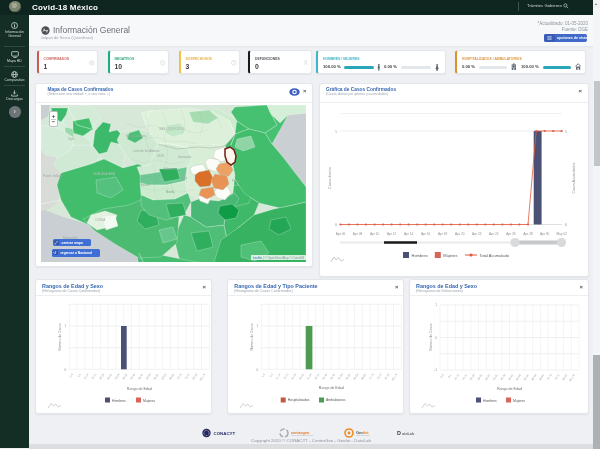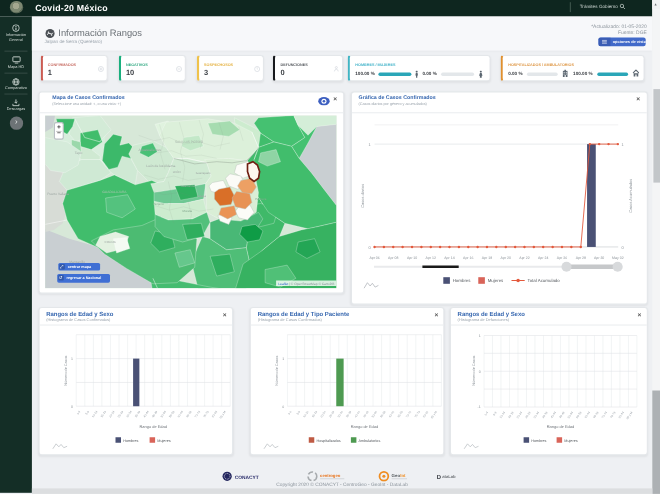--- a/index.html
+++ b/index.html
@@ -9,21 +9,21 @@
   .card { position:absolute; background:#fff; border:1px solid #e4e7ea; border-radius:3px; box-shadow:0 1px 2px rgba(0,0,0,0.06); }
   .ctitle { color:#3868b0; font-weight:bold; font-size:5.2px; }
   .csub { color:#9aa3ac; font-size:3.6px; }
   .closex { position:absolute; color:#555; font-size:6px; font-weight:bold; }
 </style>
 </head>
 <body>
 
 <div class="abs" style="left:0;top:0;width:593px;height:15px;background:#0e261f;"></div>
 <div class="abs" style="left:9px;top:0.5px;width:11.5px;height:11.5px;border-radius:50%;background:radial-gradient(circle at 45% 40%, #a3a78f 0 30%, #7d8872 31% 60%, #606f5c 61% 85%, #4c5c4c 86% 100%);"></div>
-<div class="abs" style="left:32px;top:3px;color:#ffffff;font-size:8px;font-weight:bold;letter-spacing:0.2px;">Covid-20 México</div>
+<div class="abs" style="left:32px;top:3px;color:#ffffff;font-size:8px;font-weight:bold;letter-spacing:0.2px;">Covid-18 México</div>
 <div class="abs" style="left:518px;top:2px;width:1px;height:9px;background:#3d564c;"></div>
 <div class="abs" style="left:527px;top:3px;color:#cfd8d4;font-size:4.2px;">Trámites</div>
 <div class="abs" style="left:544.5px;top:3px;color:#cfd8d4;font-size:4.2px;">Gobierno</div>
 <svg class="abs" style="left:563px;top:2.5px;" width="6" height="6" viewBox="0 0 10 10">
     <circle cx="4" cy="4" r="2.6" fill="none" stroke="#cfd8d4" stroke-width="1.1"></circle>
     <line x1="6" y1="6" x2="8.6" y2="8.6" stroke="#cfd8d4" stroke-width="1.1"></line>
   </svg>
 
 <div class="abs" style="left:0;top:15px;width:29px;height:433px;background:#142e26;"></div>
 <div class="abs" style="left:0;top:15px;width:29px;color:#d6deda;">
@@ -55,21 +55,21 @@
   <div style="position:absolute;left:9px;top:91px;width:11.5px;height:11.5px;border-radius:50%;background:#6d7376;color:#e8ecea;font-size:7px;line-height:11px;text-align:center;">›</div>
 </div>
 
 <div class="abs" style="left:29px;top:15px;width:564px;height:31px;background:#f7f8fa;box-shadow:0 1px 2px rgba(0,0,0,0.05);"></div>
 <svg class="abs" style="left:41px;top:25.5px;" width="9" height="9" viewBox="0 0 10 10">
     <circle cx="5" cy="5" r="4.6" fill="#4a4f54"></circle>
     <path d="M2.2 6.2 Q3.5 3.4 5 5 Q6.5 6.6 7.8 4.2" stroke="#fff" stroke-width="1" fill="none"></path>
     <circle cx="3.4" cy="3.6" r="0.7" fill="#fff"></circle>
     <circle cx="6.6" cy="6.4" r="0.7" fill="#fff"></circle>
   </svg>
-<div class="abs" style="left:53px;top:24.5px;color:#6a7076;font-size:8.5px;">Información Rangos</div>
+<div class="abs" style="left:53px;top:24.5px;color:#6a7076;font-size:8.5px;">Información General</div>
 <div class="abs" style="left:40.5px;top:35px;color:#9aa3ac;font-size:4.2px;">Jalpan de Serra (Querétaro)</div>
 <div class="abs" style="right:12px;top:21px;color:#8d959d;font-size:4.5px;">*Actualizado: 01-05-2020</div>
 <div class="abs" style="right:12px;top:27px;color:#8d959d;font-size:4.5px;">Fuente: DGE</div>
 <div class="abs" style="left:544px;top:33.5px;width:43px;height:8px;background:#4169c9;border-radius:2px;overflow:hidden;">
   <div style="position:absolute;left:0;top:0;width:11px;height:8px;background:#3a5cb4;"></div>
   <svg style="position:absolute;left:3px;top:2.2px;" width="5" height="4" viewBox="0 0 5 4">
       <line x1="0.3" y1="0.7" x2="4.7" y2="0.7" stroke="#fff" stroke-width="0.55"></line>
       <line x1="0.3" y1="2" x2="4.7" y2="2" stroke="#fff" stroke-width="0.55"></line>
       <line x1="0.3" y1="3.3" x2="4.7" y2="3.3" stroke="#fff" stroke-width="0.55"></line>
     </svg>

